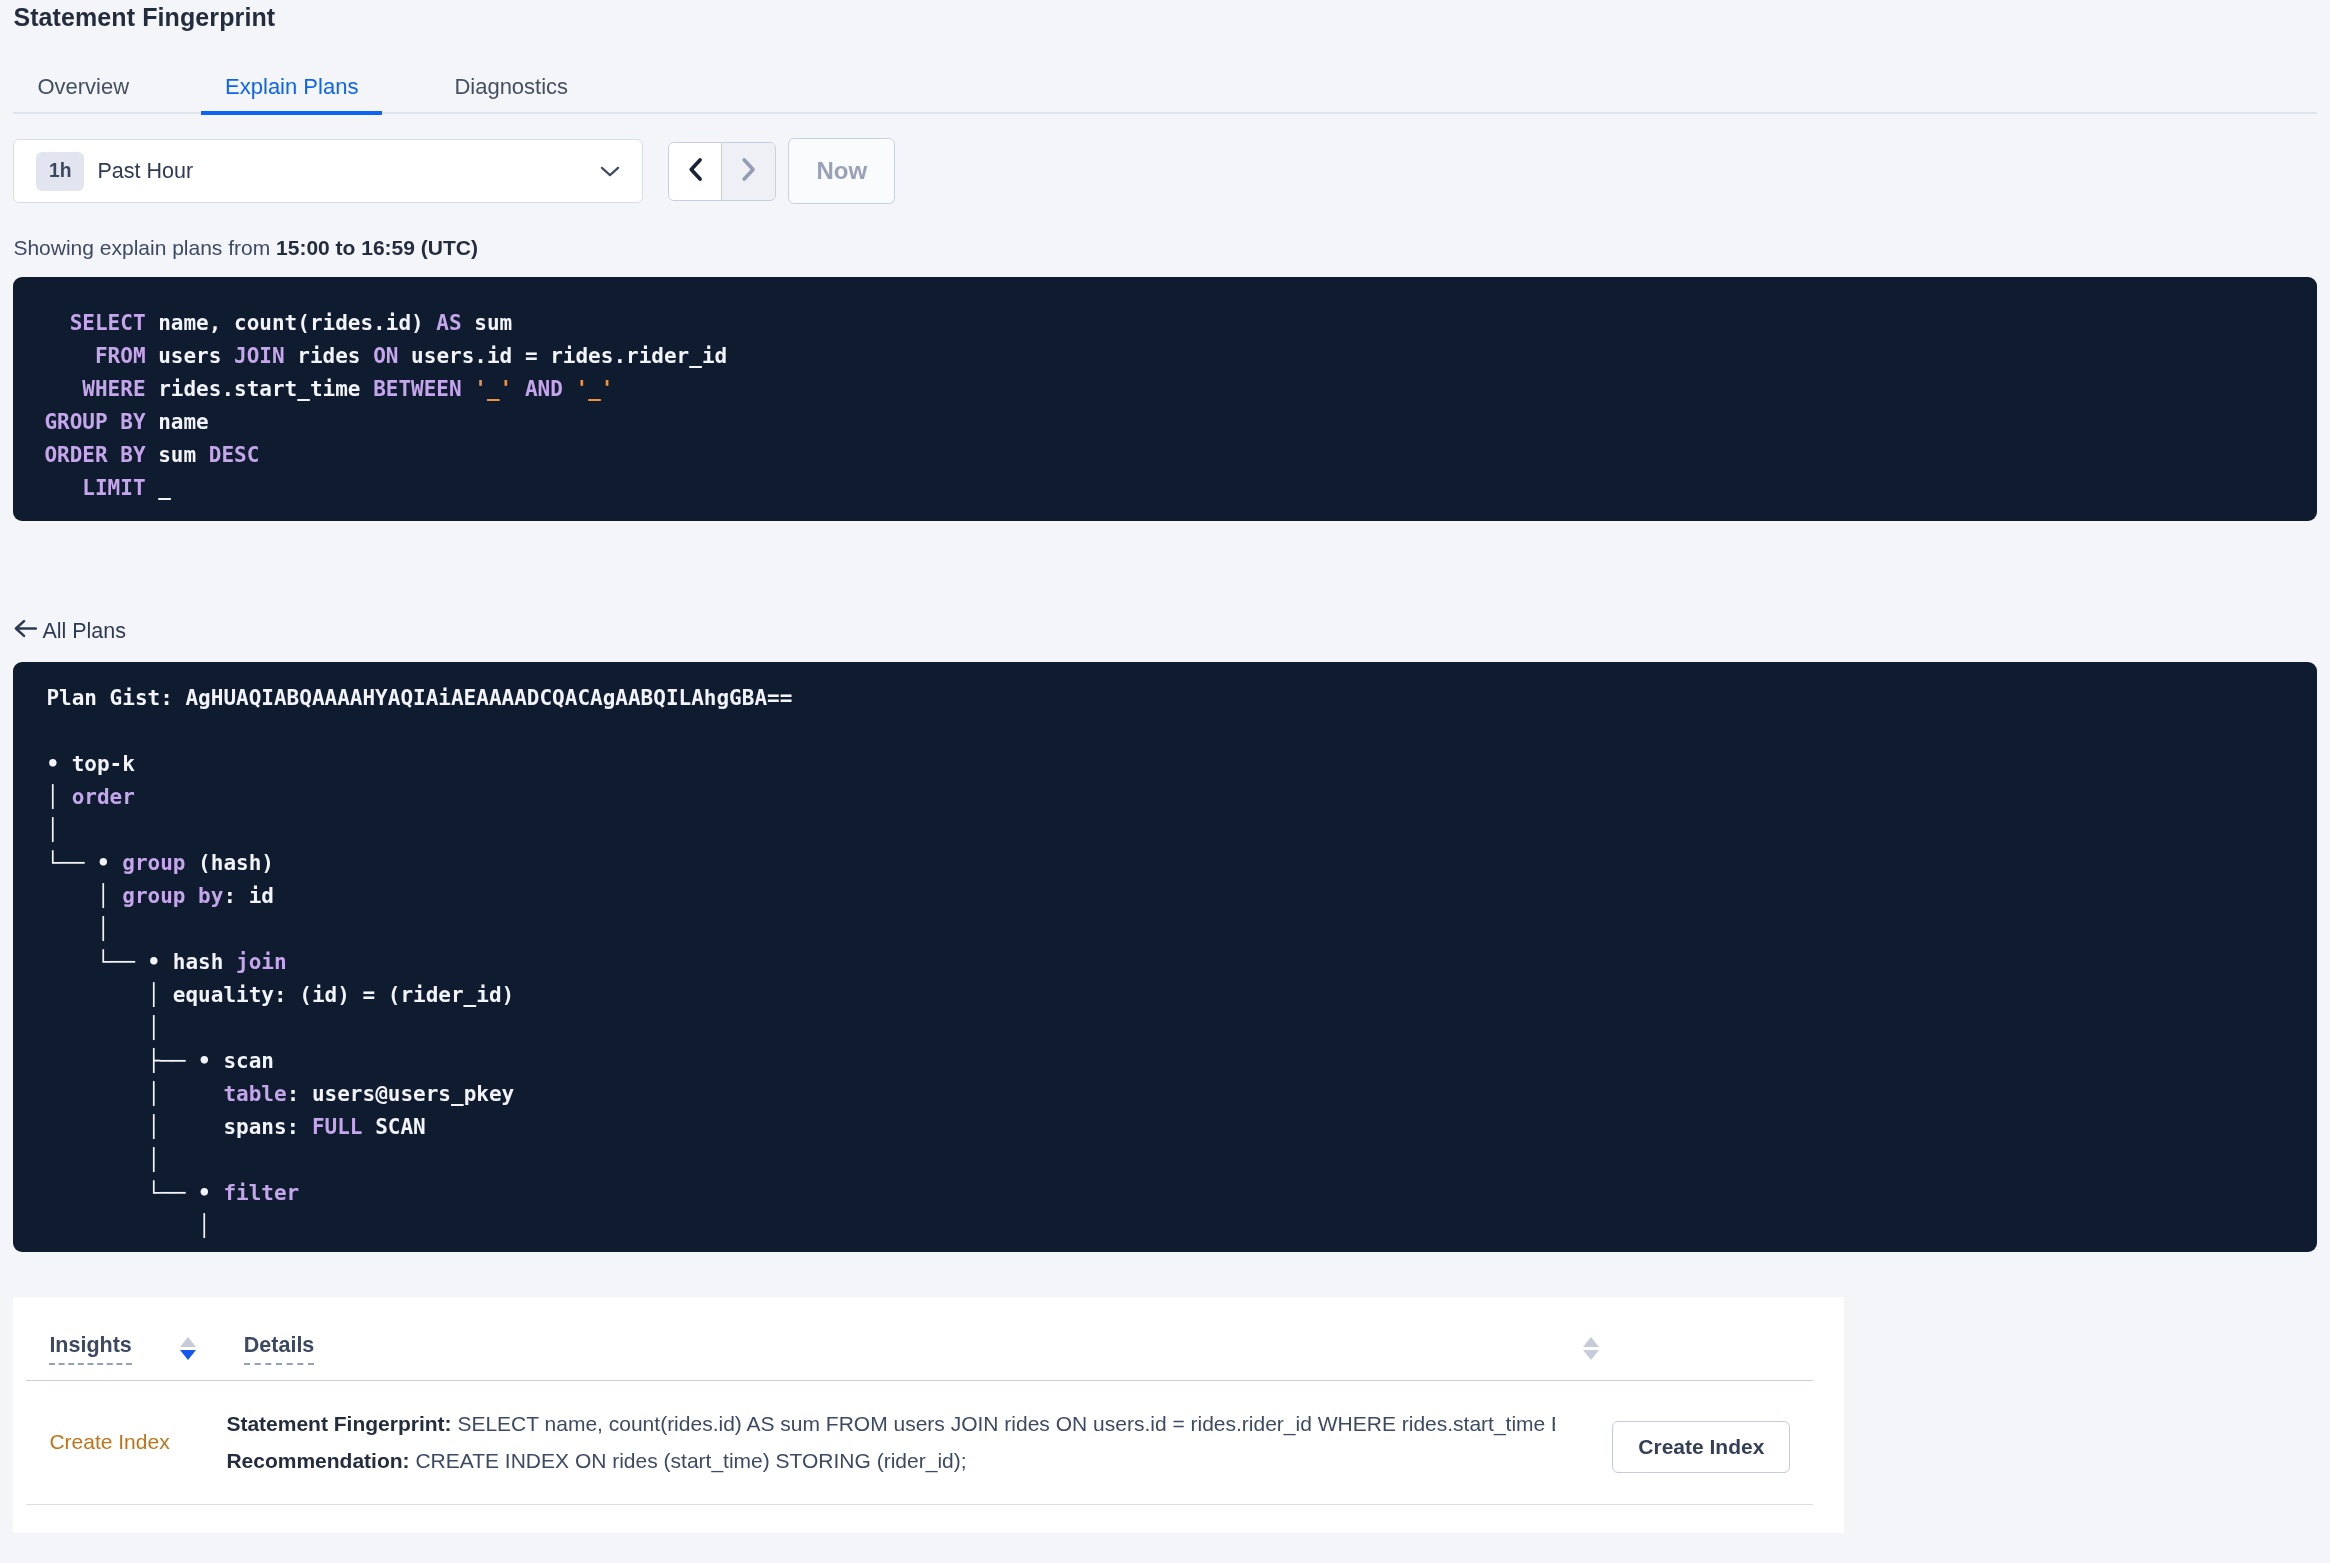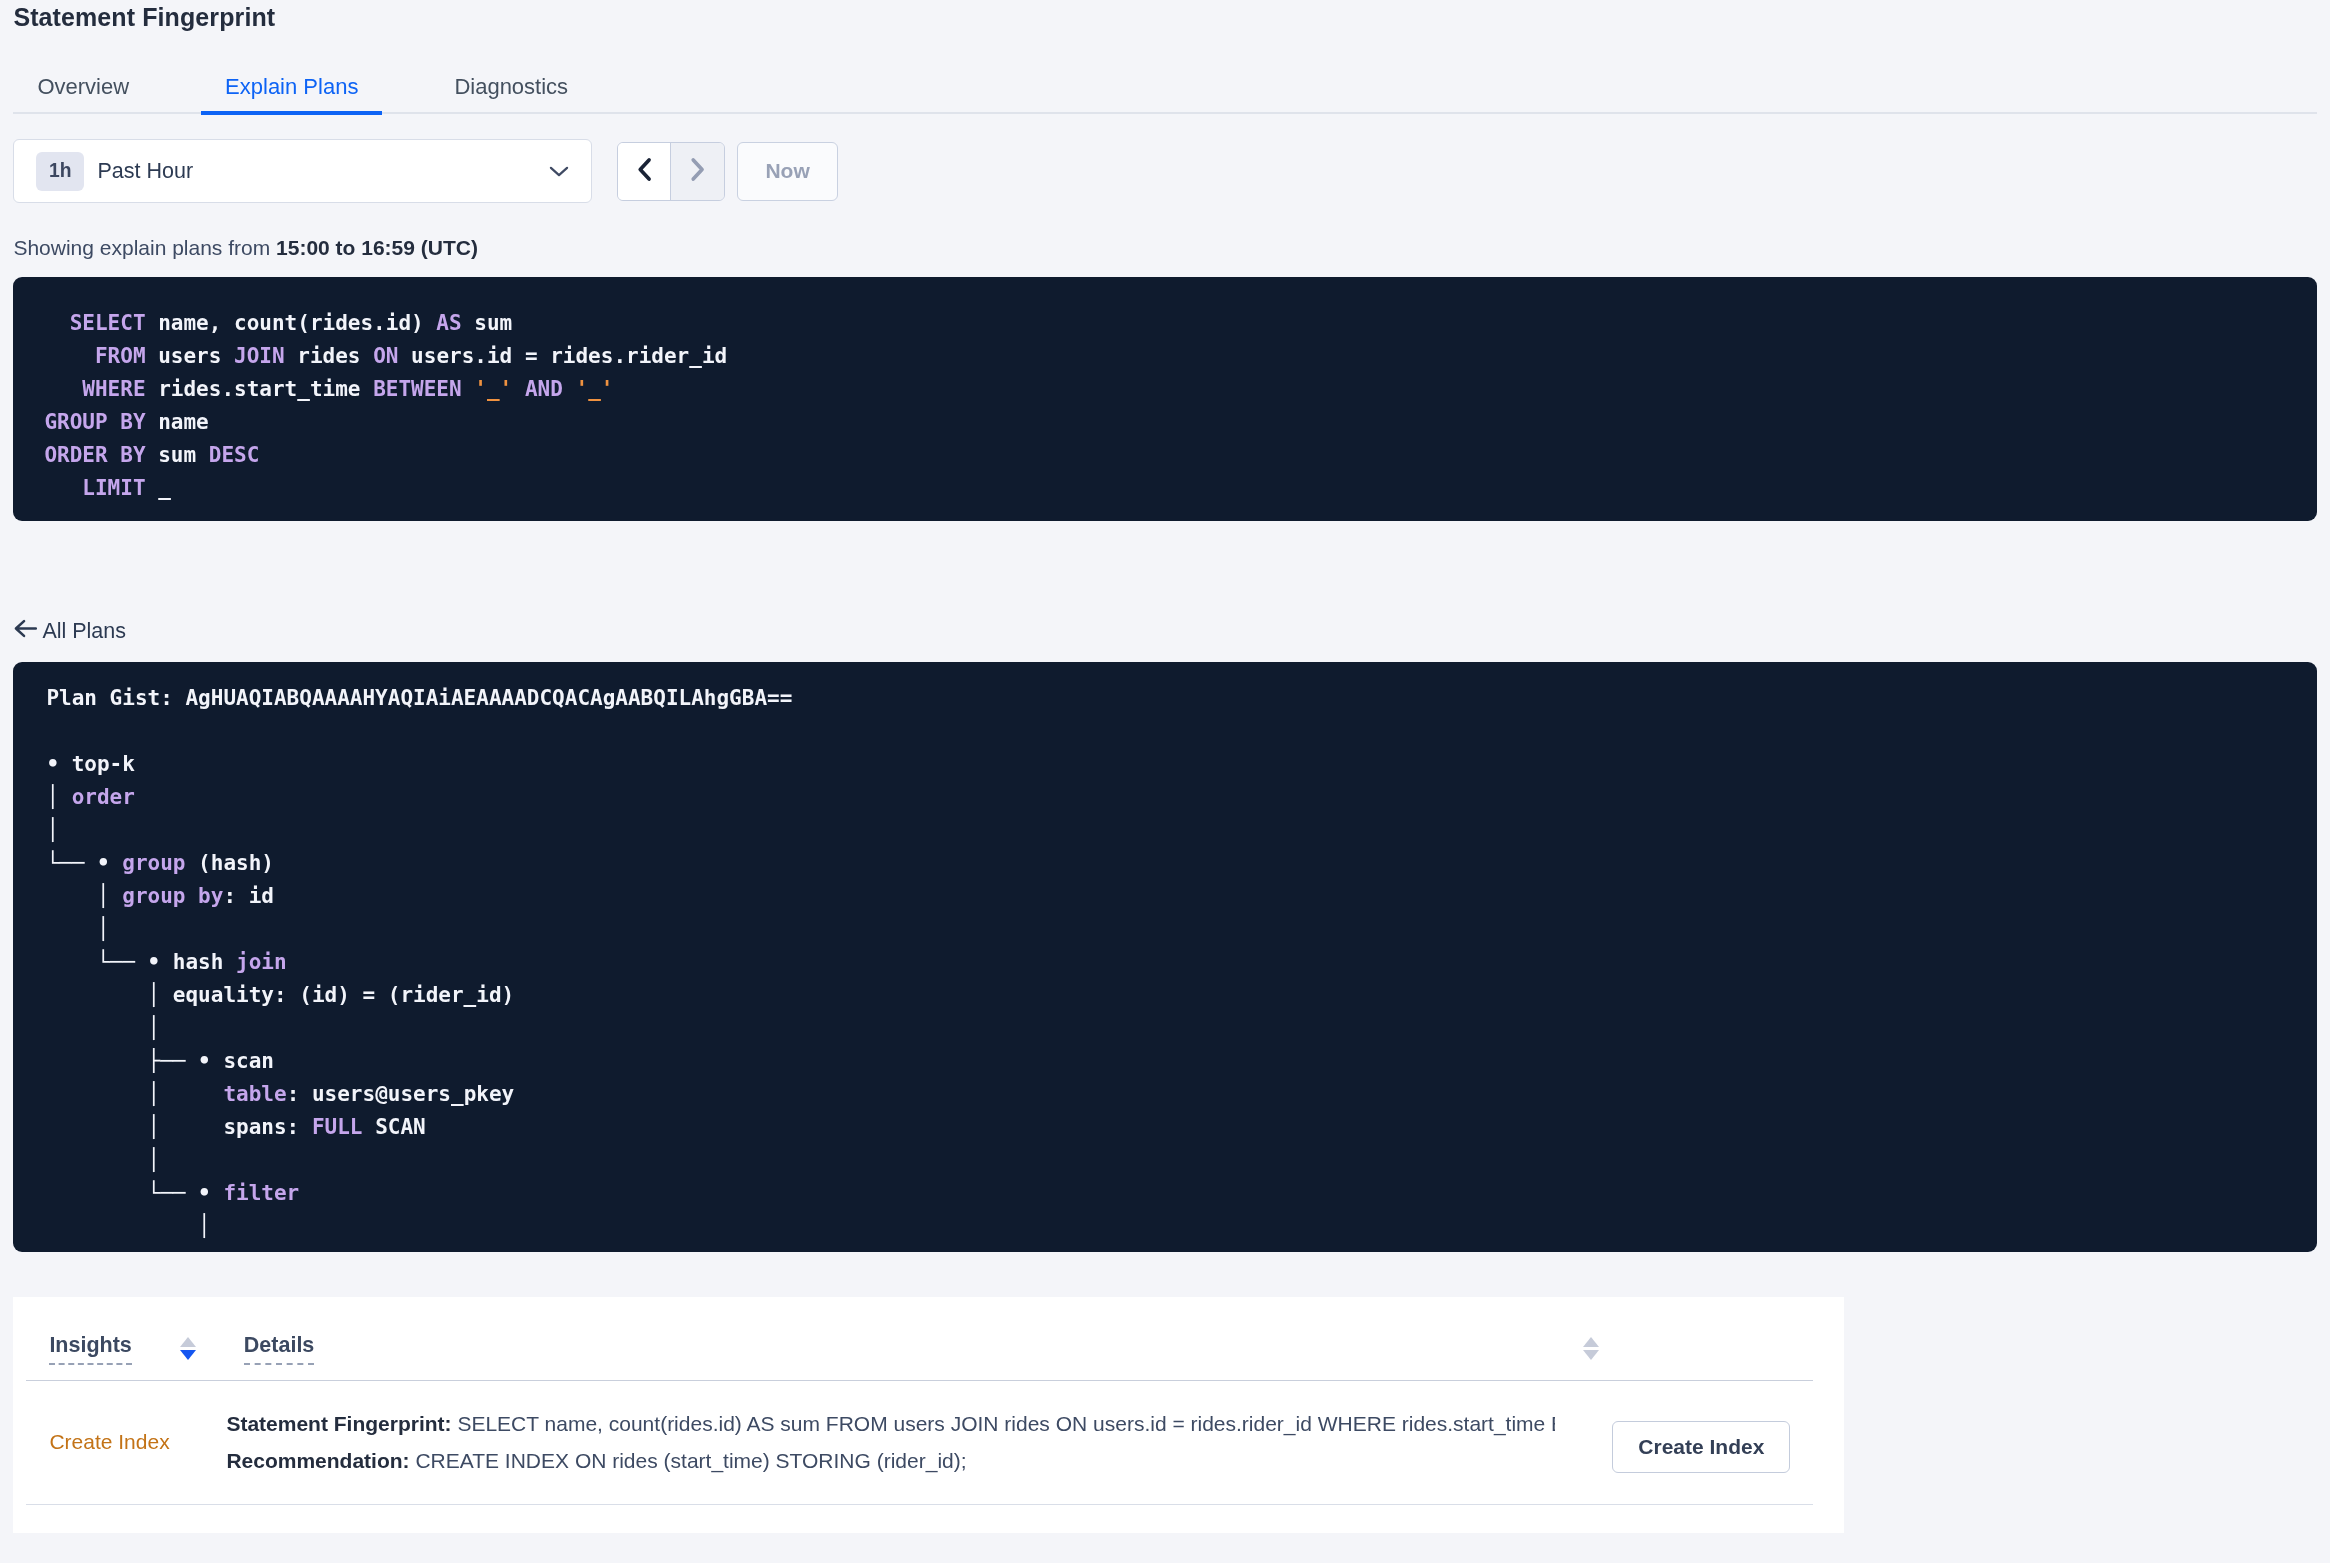--- a/index.html
+++ b/index.html
@@ -28,40 +28,40 @@
     font-size:22px; line-height:27px; color:#44505f;
     padding:0 24px 11px 24px; margin-right:48px; margin-bottom:-2.2px;
     border-bottom:4.5px solid transparent;
     cursor:pointer; white-space:nowrap;
   }
   .tab.active { color:#0d63f5; border-bottom-color:#0d63f5; }
 
   
   .controls { display:flex; align-items:center; margin-top:25px; height:64px; }
   .range-select {
-    width:579px; height:64px; background:#fff;
+    width:630px; height:64px; background:#fff;
     border:1.5px solid #d8dde8; border-radius:6px;
     display:flex; align-items:center; padding-left:22px; cursor:pointer;
   }
   .range-badge {
     background:#e2e5f0; color:#3c4760; font-weight:700; font-size:19.3px;
     padding:8.2px 12.6px; border-radius:6px;
   }
   .range-label { margin-left:13.4px; font-size:21.5px; color:#2c3a52; }
   .select-chevron { margin-left:auto; margin-right:21px; display:flex; }
 
   .pager { display:flex; margin-left:25px; height:59px; border:1.5px solid #c6cedf; border-radius:6px; overflow:hidden; }
   .pager-btn { width:53px; display:flex; align-items:center; justify-content:center; cursor:pointer; }
   .pager-prev { background:#fff; border-right:1.5px solid #c6cedf; }
   .pager-next { background:#eef0f5; }
 
   .now-btn {
-    margin-left:12px; height:59px; padding:0 27px;
+    margin-left:12px; height:66px; padding:0 27px;
     background:#fafbfd; border:1.5px solid #c9d1e1; border-radius:6px;
-    font-size:21px; font-weight:600; color:#98a1b6;
+    font-size:24px; font-weight:600; color:#98a1b6;
     display:flex; align-items:center; cursor:pointer;
   }
 
   
   .caption { margin-top:34px; font-size:21px; line-height:22px; color:#3d4a63; }
   .caption b { color:#242d3e; font-weight:700; }
 
   
   .code-block {
     background:#0f1b2e; border-radius:9px;

